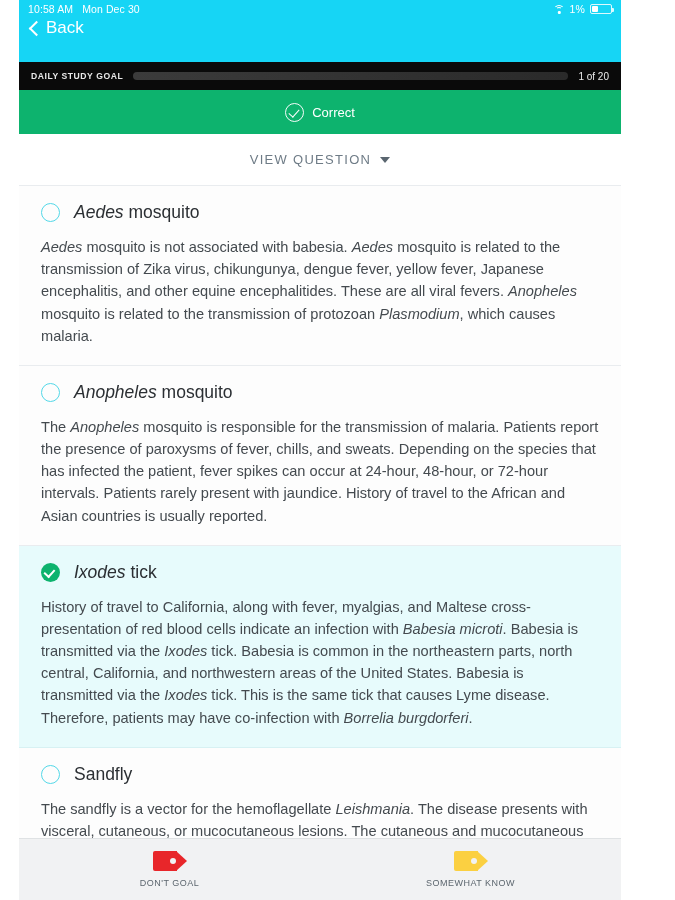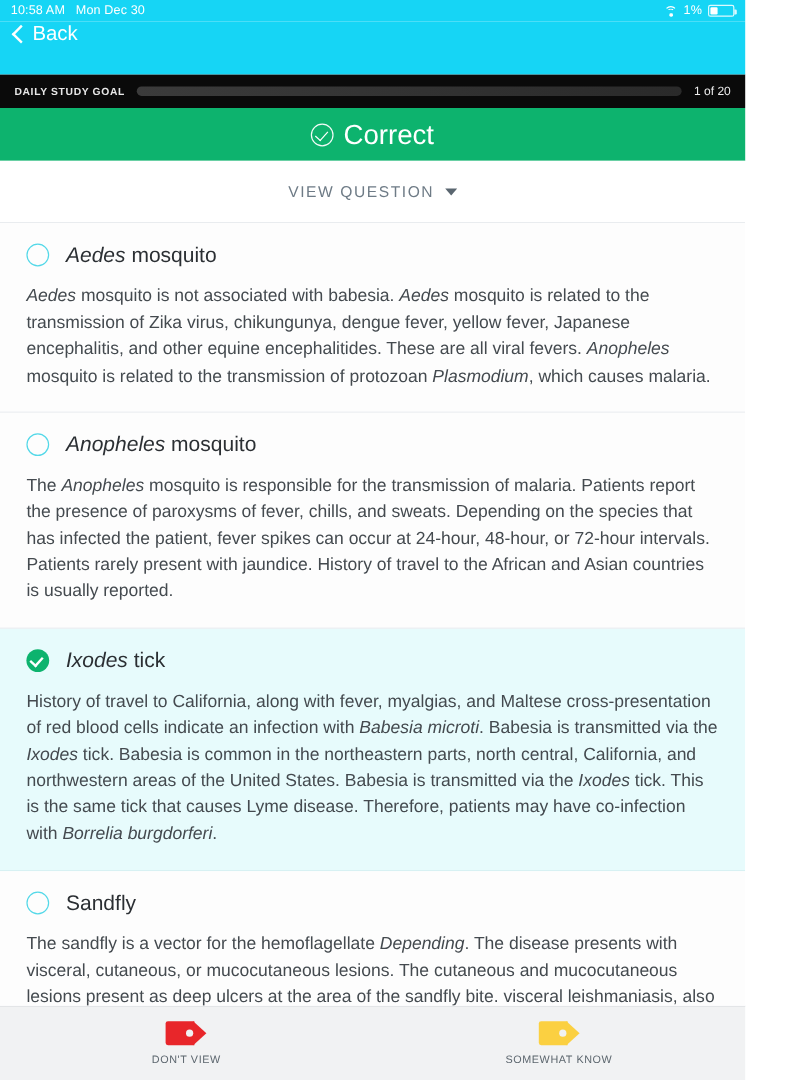--- a/index.html
+++ b/index.html
@@ -2,21 +2,21 @@
 <html><head>
 <meta charset="utf-8">
 <style>
   * { box-sizing: border-box; margin: 0; padding: 0; }
   html, body {
     width: 675px; height: 900px;
     font-family: "Liberation Sans", sans-serif;
     background: #ffffff;
     overflow: hidden;
   }
-  #app { width: 621px; height: 900px; position: relative; display: flex; flex-direction: column; }
+  #app { width: 621px; height: 900px; position: relative; display: flex; flex-direction: column; padding-left: 19px; }
 
   
   .statusbar {
     height: 18px; background: #16D5F5; color: #ffffff;
     display: flex; align-items: center; justify-content: space-between;
     padding: 0 9px; font-size: 10.5px; letter-spacing: .1px; flex: 0 0 18px;
   }
   .status-left { display: flex; align-items: baseline; gap: 9px; }
   .status-right { display: flex; align-items: center; gap: 5px; }
   .wifi-icon { display: inline-block; width: 11px; height: 9px; position: relative; }
@@ -56,21 +56,21 @@
   
   .banner {
     height: 44px; background: #0DB36E; color: #ffffff; flex: 0 0 44px;
     display: flex; align-items: center; justify-content: center; gap: 8px;
   }
   .check-circle { width: 19px; height: 19px; border: 1.8px solid rgba(255,255,255,.95); border-radius: 50%; position: relative; }
   .check-circle:after {
     content: ""; position: absolute; left: 4.6px; top: 3.4px; width: 5px; height: 9px;
     border-right: 1.9px solid #fff; border-bottom: 1.9px solid #fff; transform: rotate(42deg);
   }
-  .banner-text { font-size: 23px; }
+  .banner-text { font-size: 13px; }
 
   
   .content { flex: 1 1 auto; overflow: hidden; background: #ffffff; position: relative; }
   .view-question {
     height: 52px; display: flex; align-items: center; justify-content: center; gap: 9px;
     border-bottom: 1px solid #e9ecef; background: #fff;
     cursor: pointer;
   }
   .vq-label { font-size: 13px; letter-spacing: 1.3px; color: #6e7b86; }
   .caret-down { width: 0; height: 0; border-left: 5.5px solid transparent; border-right: 5.5px solid transparent; border-top: 6.5px solid #5a6670; }
@@ -172,34 +172,34 @@
             <span class="radio filled"></span>
             <span class="opt-title"><em>Ixodes</em> tick</span>
           </div>
           <div class="opt-body">History of travel to California, along with fever, myalgias, and Maltese cross-presentation of red blood cells indicate an infection with <em>Babesia microti</em>. Babesia is transmitted via the <em>Ixodes</em> tick. Babesia is common in the northeastern parts, north central, California, and northwestern areas of the United States. Babesia is transmitted via the <em>Ixodes</em> tick. This is the same tick that causes Lyme disease. Therefore, patients may have co-infection with <em>Borrelia burgdorferi</em>.</div>
         </div>
         <div class="option">
           <div class="opt-head">
             <span class="radio"></span>
             <span class="opt-title">Sandfly</span>
           </div>
-          <div class="opt-body">The sandfly is a vector for the hemoflagellate <em>Depending</em>. The disease presents with visceral, cutaneous, or mucocutaneous lesions. The cutaneous and mucocutaneous lesions present as deep ulcers at the area of the sandfly bite. visceral leishmaniasis, also known as kala-azar, results in fever, anemia, and damage to the liver and the spleen.</div>
+          <div class="opt-body">The sandfly is a vector for the hemoflagellate <em>Leishmania</em>. The disease presents with visceral, cutaneous, or mucocutaneous lesions. The cutaneous and mucocutaneous lesions present as deep ulcers at the area of the sandfly bite. visceral leishmaniasis, also known as kala-azar, results in fever, anemia, and damage to the liver and the spleen.</div>
         </div>
       </div>
 
   </div>
 
   <div class="footer">
     <div class="foot-item">
       <span class="tag">
         <span class="tag-body" id="tag0-body" style="background: rgb(232, 38, 42);"></span>
         <span class="tag-tip" id="tag0-tip" style="border-left: 11px solid rgb(232, 38, 42);"></span>
         <span class="tag-hole"></span>
       </span>
-      <span class="foot-label">DON'T VIEW</span>
+      <span class="foot-label">DON'T GOAL</span>
     </div>
     <div class="foot-item">
       <span class="tag">
         <span class="tag-body" id="tag1-body" style="background: rgb(251, 208, 65);"></span>
         <span class="tag-tip" id="tag1-tip" style="border-left: 11px solid rgb(251, 208, 65);"></span>
         <span class="tag-hole"></span>
       </span>
       <span class="foot-label">SOMEWHAT KNOW</span>
     </div>
   </div>

